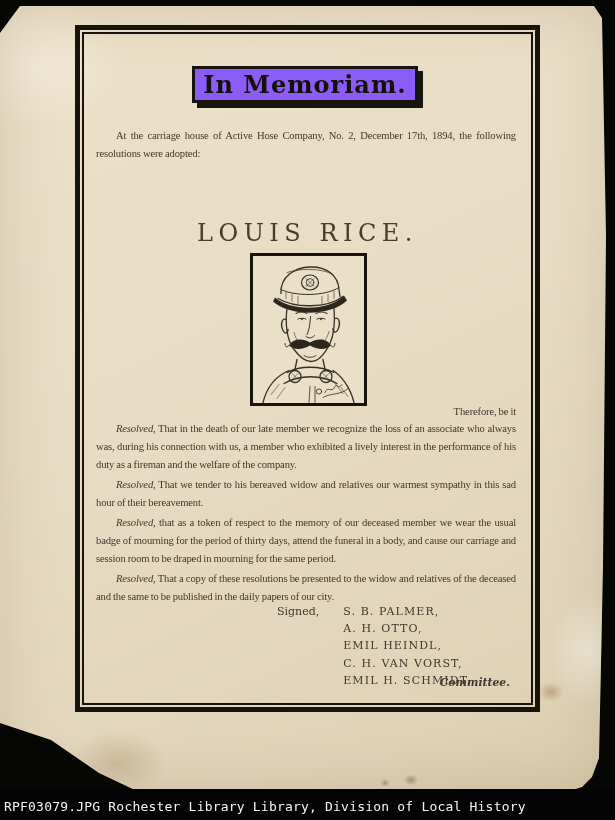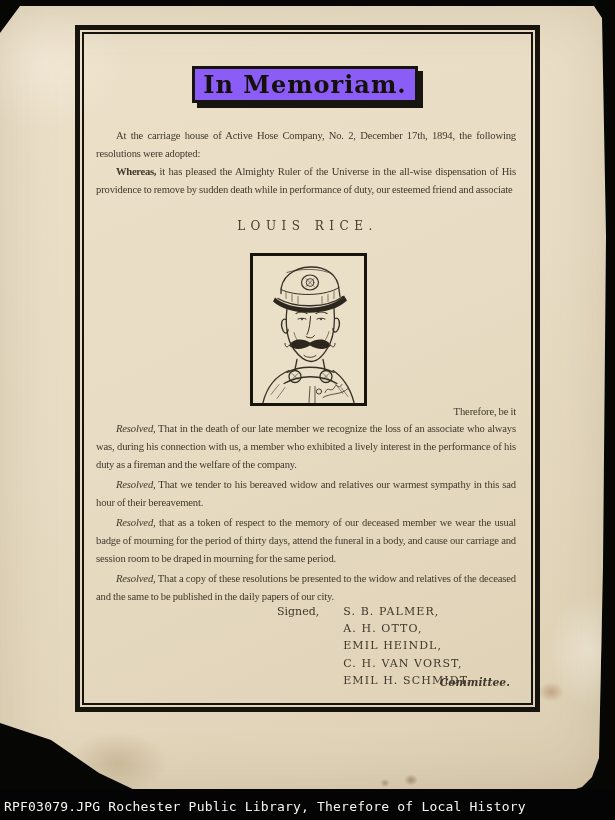--- a/index.html
+++ b/index.html
@@ -42,21 +42,21 @@
   .title-box span{font-weight:bold;font-size:24px;letter-spacing:1px;color:#14110a;}
 
   
   .para{font-size:10.6px;line-height:18px;color:var(--ink);text-align:justify;
     letter-spacing:-0.15px;word-spacing:-0.4px;font-family:Liberation Serif, serif;}
   .indent{text-indent:20px;}
   .lead-blackletter{font-weight:bold;letter-spacing:-0.3px;}
   .lead-italic{font-style:italic;}
   .intro{position:absolute;left:96px;top:127px;width:420px;z-index:3;}
   .name-heading{position:absolute;left:75px;top:219px;width:465px;z-index:3;
-    text-align:center;font-size:12px;letter-spacing:5.5px;color:#453e2e;}
+    text-align:center;font-size:24px;letter-spacing:5.5px;color:#453e2e;}
   .therefore{position:absolute;left:96px;top:403px;width:420px;z-index:3;text-align:right;}
   .resolutions{position:absolute;left:96px;top:420px;width:420px;z-index:3;}
   .resolutions p + p{margin-top:2px;}
 
   
   .portrait{position:absolute;left:250px;top:253px;width:117px;height:153px;z-index:3;
     border:3px solid var(--frame);background:#eadfc7;}
   .portrait svg{display:block;width:100%;height:100%;}
 
   
@@ -82,21 +82,20 @@
   <div class="frame">
     <div class="frame-inner"></div>
   </div>
 
   <div class="title-box">
     <span>In Memoriam.</span>
   </div>
 
   <div class="intro">
     <p class="para indent">At the carriage house of Active Hose Company, No. 2, December 17th, 1894, the following resolutions were adopted:</p>
-    <p class="para indent"><span class="lead-blackletter">Whereas,</span><span> it has pleased the Almighty Ruler of the Universe in the all-wise dispensation of His providence to remove by sudden death while in performance of duty, our esteemed friend and associate</span></p>
   </div>
 
   <div class="name-heading">LOUIS RICE.</div>
 
   <div class="portrait">
     <svg viewBox="0 0 111 146" preserveAspectRatio="xMidYMid meet">
 
       <path d="M22,41 C38,55 76,55 91,39 L94,44 C78,60 36,60 20,45 Z" fill="#2c271e" stroke="none"></path>
 
       <path d="M36,89 C40,81.5 50,81.5 57,86 C64,81.5 74,81.5 78,89 C73,94 64,93 57,89 C50,93 41,94 36,89 Z" fill="#2c271e" stroke="none"></path>
@@ -160,16 +159,16 @@
       <div class="name">A. H. OTTO,</div>
       <div class="name">EMIL HEINDL,</div>
       <div class="name">C. H. VAN VORST,</div>
       <div class="name">EMIL H. SCHMIDT.</div>
     </div>
   </div>
 
   <div class="committee">Committee.</div>
 
   <div class="caption-bar">
-    <span>RPF03079.JPG Rochester Public Library, Therefore of Local History</span>
+    <span>RPF03079.JPG Rochester Library Library, Division of Local History</span>
   </div>
 
 </div>
 
 </body></html>

